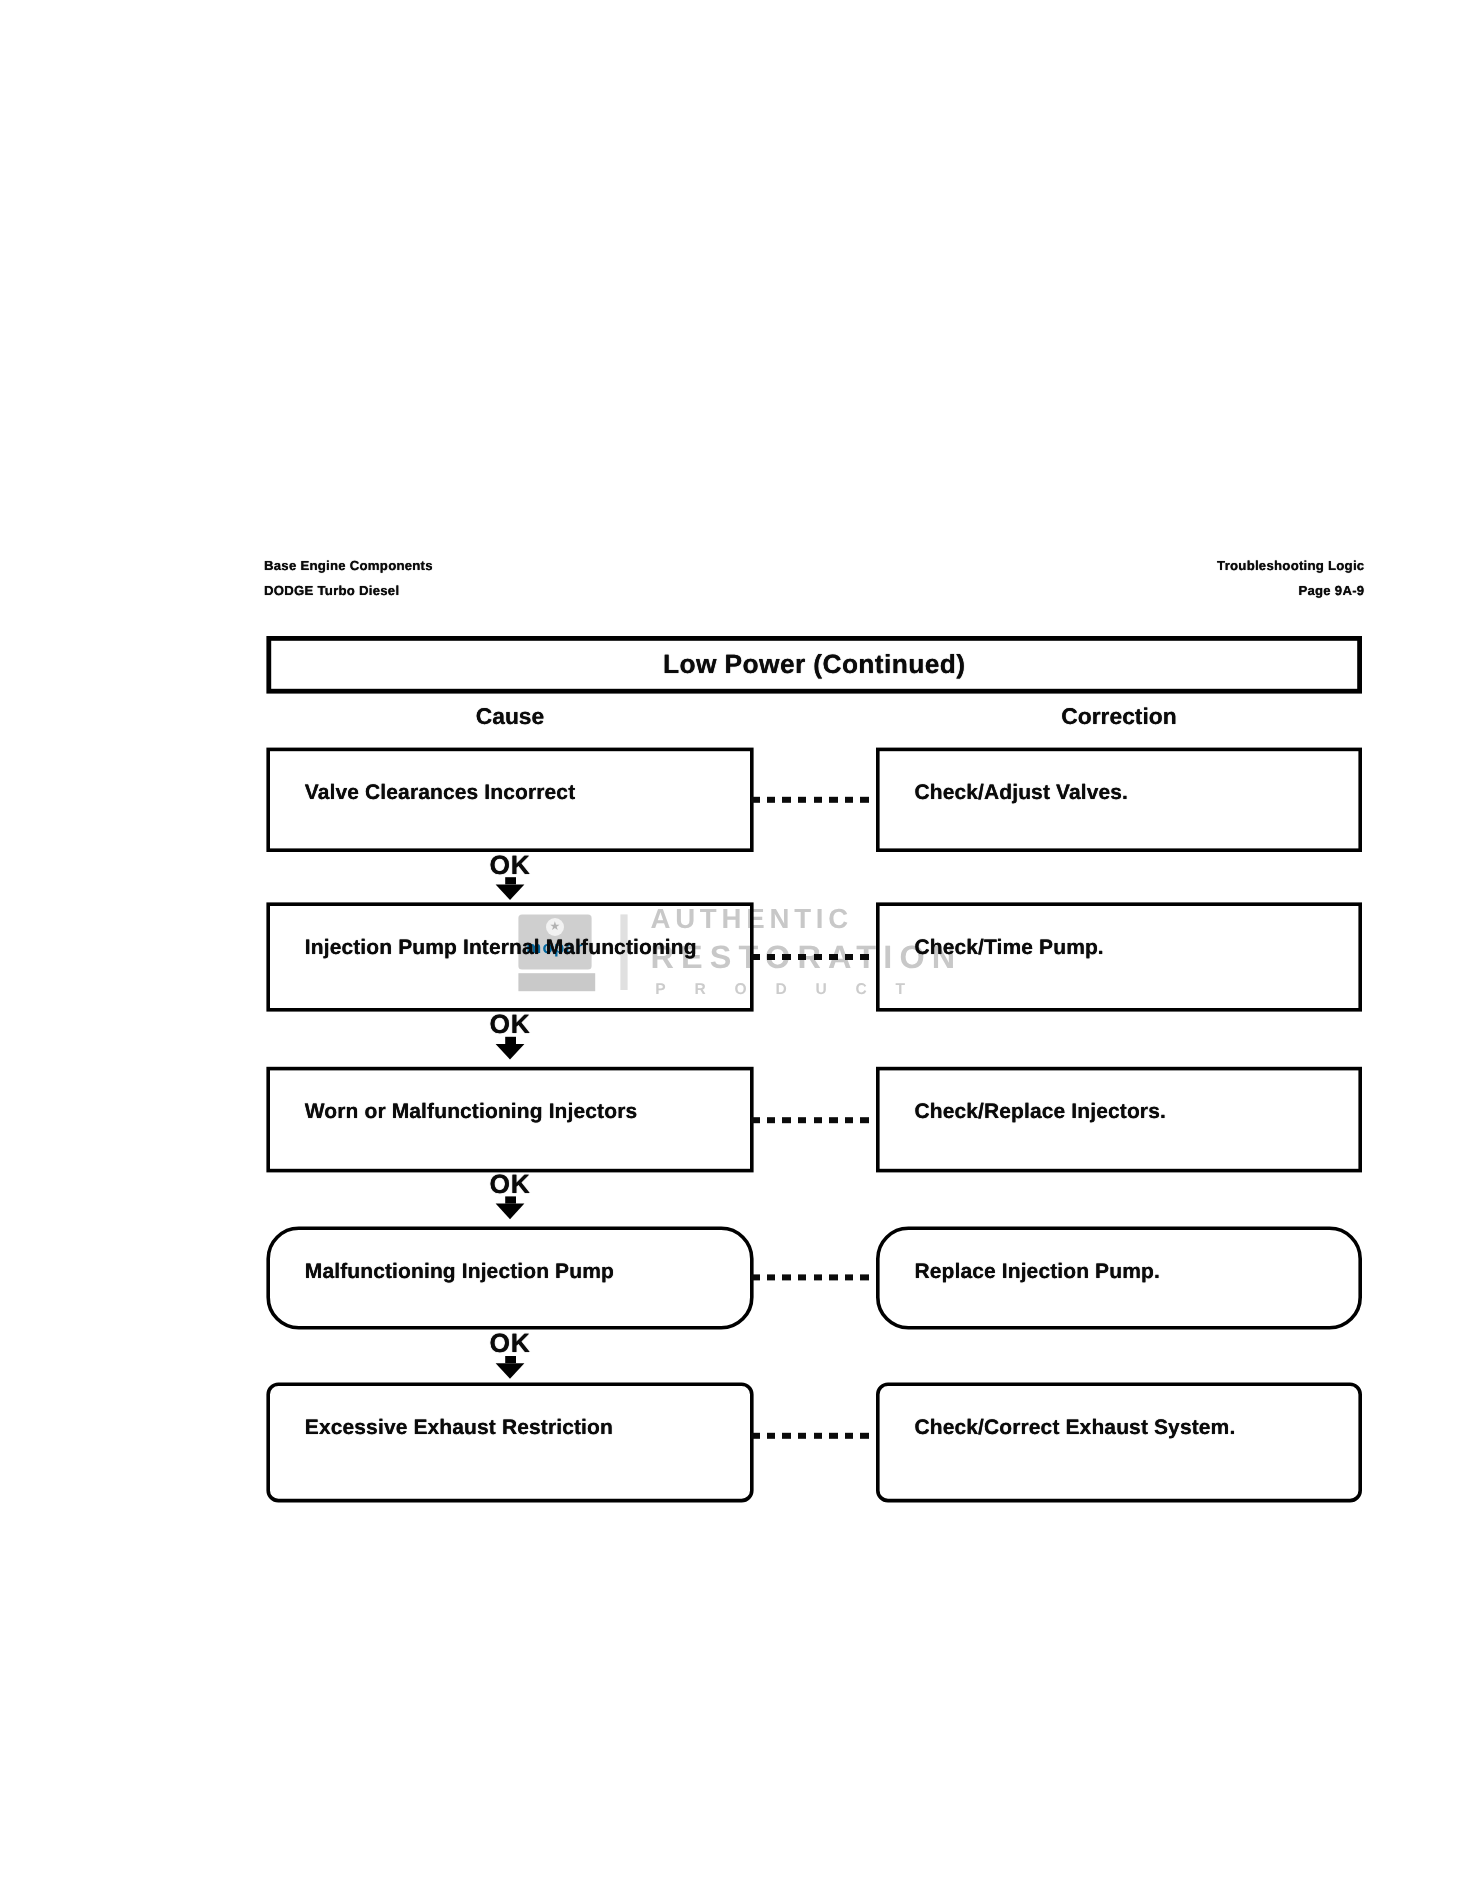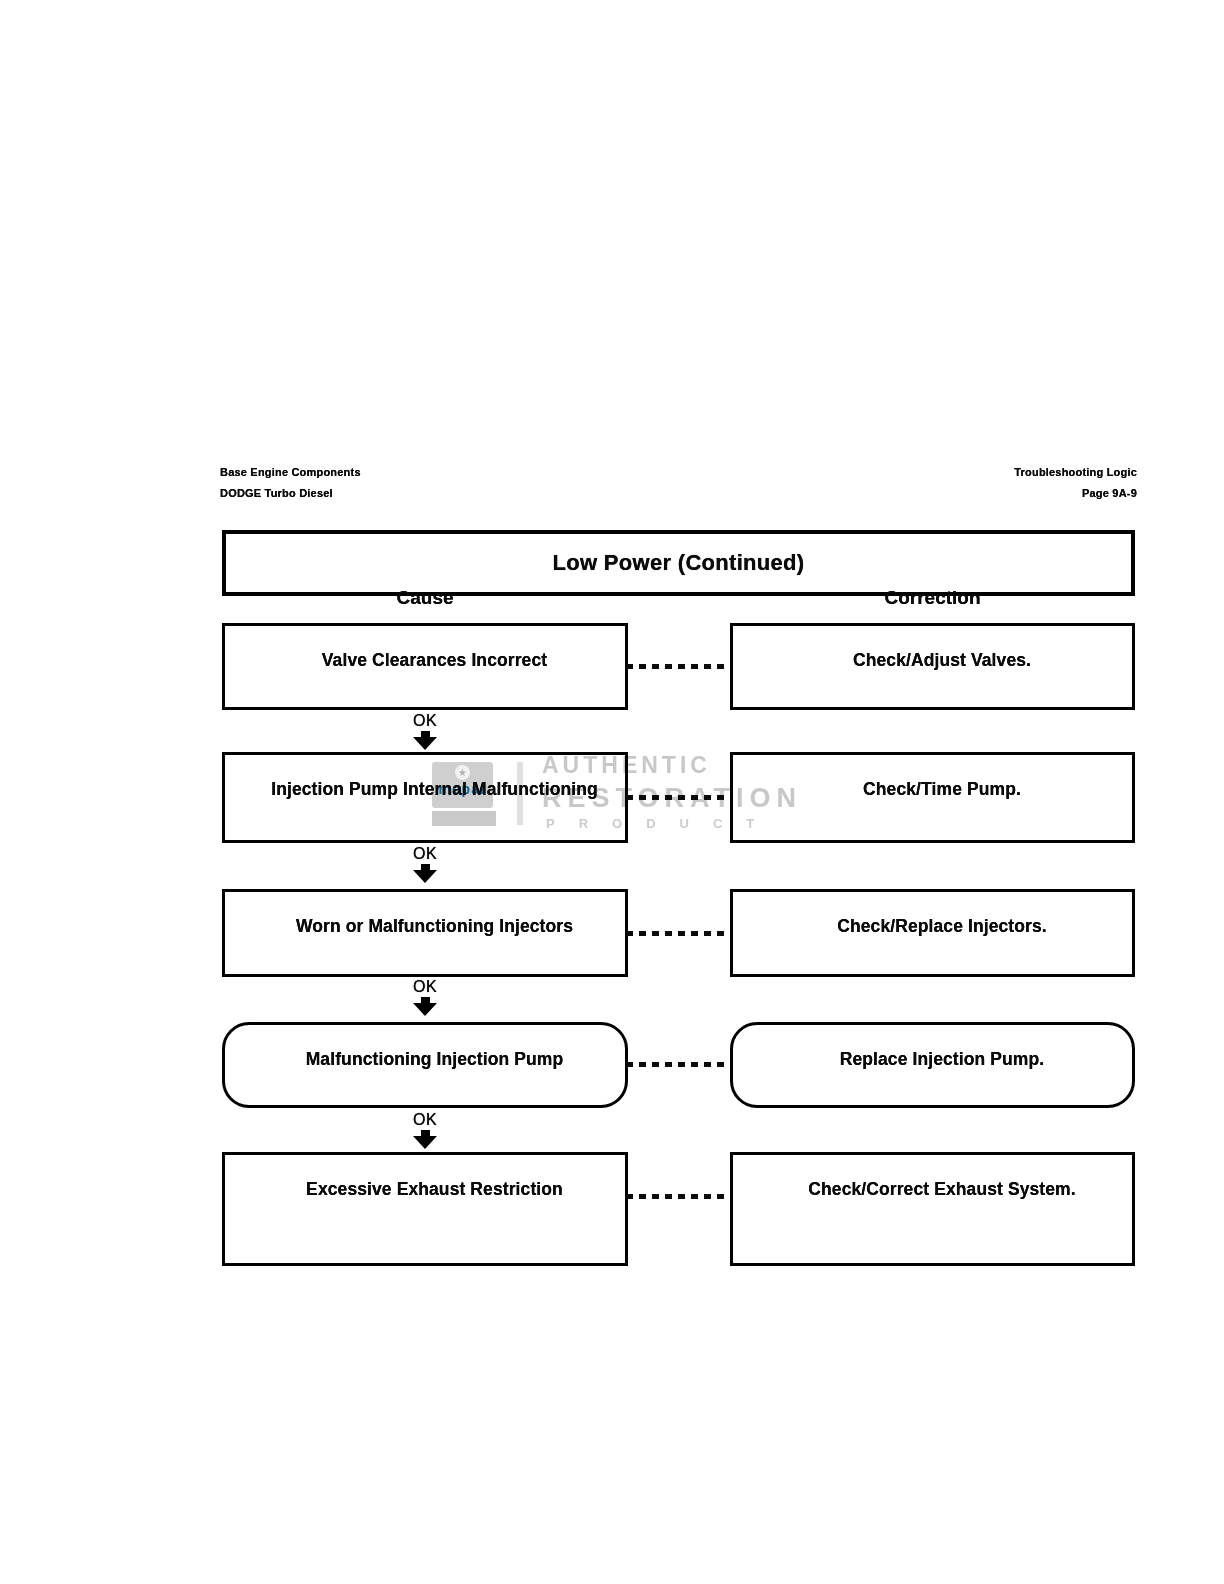--- a/index.html
+++ b/index.html
@@ -5,49 +5,49 @@
   html,body{margin:0;padding:0;background:#fff;}
   body{width:1224px;height:1584px;position:relative;font-family:"Liberation Sans",sans-serif;color:#0b0b0b;}
   .page{position:absolute;left:0;top:0;width:1224px;height:1584px;background:#fff;overflow:hidden;}
 
   
   .hdr{position:absolute;top:462px;font-size:11px;font-weight:bold;line-height:21px;letter-spacing:.2px;text-shadow:0 0 .6px #000;}
   .hdr-left{left:220px;text-align:left;}
   .hdr-right{left:737px;width:400px;text-align:right;}
 
   
-  .title-box{position:absolute;left:222px;top:530px;width:913px;height:66px;border:4px solid #000;
+  .title-box{position:absolute;left:222px;top:530px;width:913px;height:48px;border:4px solid #000;
     box-sizing:border-box;display:flex;align-items:center;justify-content:center;background:transparent;}
   .title-box span{font-size:22px;font-weight:bold;letter-spacing:.3px;text-shadow:0 0 .7px #000;}
 
   
   .col-label{position:absolute;top:587px;font-size:19px;font-weight:bold;text-align:center;text-shadow:0 0 .6px #000;}
   .col-cause{left:222px;width:406px;}
   .col-corr{left:730px;width:405px;}
 
   
   .fbox{position:absolute;border:3px solid #000;box-sizing:border-box;background:transparent;}
-  .fbox span{display:block;padding:24px 10px 0 29px;font-size:17.5px;font-weight:bold;letter-spacing:.1px;text-shadow:0 0 .6px #000;text-align:center;}
+  .fbox span{display:block;padding:24px 10px 0 29px;font-size:17.5px;font-weight:bold;letter-spacing:.1px;text-shadow:0 0 .6px #000;}
   .cause{left:222px;width:406px;}
   .corr{left:730px;width:405px;}
   .r0{top:623px;height:87px;}
   .r1{top:752px;height:91px;}
   .r2{top:889px;height:88px;}
   .r3{top:1022px;height:86px;border-radius:27px;}
-  .r4{top:1152px;height:114px;}
+  .r4{top:1152px;height:100px;border-radius:10px;}
 
   
   .dash{position:absolute;left:626px;width:106px;height:5px;
     background:repeating-linear-gradient(90deg,#0b0b0b 0 7px,transparent 7px 13px);}
   .d0{top:664px;}.d1{top:795px;}.d2{top:931px;}.d3{top:1062px;}.d4{top:1194px;}
 
   
   .okg{position:absolute;left:375px;width:100px;text-align:center;}
   .o0{top:711px;}.o1{top:844px;}.o2{top:977px;}.o3{top:1110px;}
-  .okg .ok{font-size:16px;font-weight:normal;line-height:19px;letter-spacing:.5px;text-shadow:0 0 .7px #000;}
+  .okg .ok{font-size:22px;font-weight:bold;line-height:19px;letter-spacing:.5px;text-shadow:0 0 .7px #000;}
   .arrow{margin:1px auto 0;width:24px;}
   .arrow .stem{width:9px;height:6px;background:#000;margin:0 auto;}
   .arrow .head{width:0;height:0;border-left:12px solid transparent;border-right:12px solid transparent;border-top:13px solid #000;margin:0 auto;}
 
   
   .wm{position:absolute;}
   .wm-logo{left:432px;top:762px;width:61px;height:46px;background:#cfcfcf;border-radius:3px;text-align:center;}
   .wm-circle{width:15px;height:15px;border-radius:50%;background:#f2f2f2;margin:3px auto 0;line-height:15px;font-size:10px;color:#b2b2b2;}
   .wm-mopar{font-size:14px;font-weight:bold;color:#0369a1;letter-spacing:1px;margin-top:1px;}
   .wm-bar{left:432px;top:811px;width:64px;height:15px;background:#c9c9c9;}

